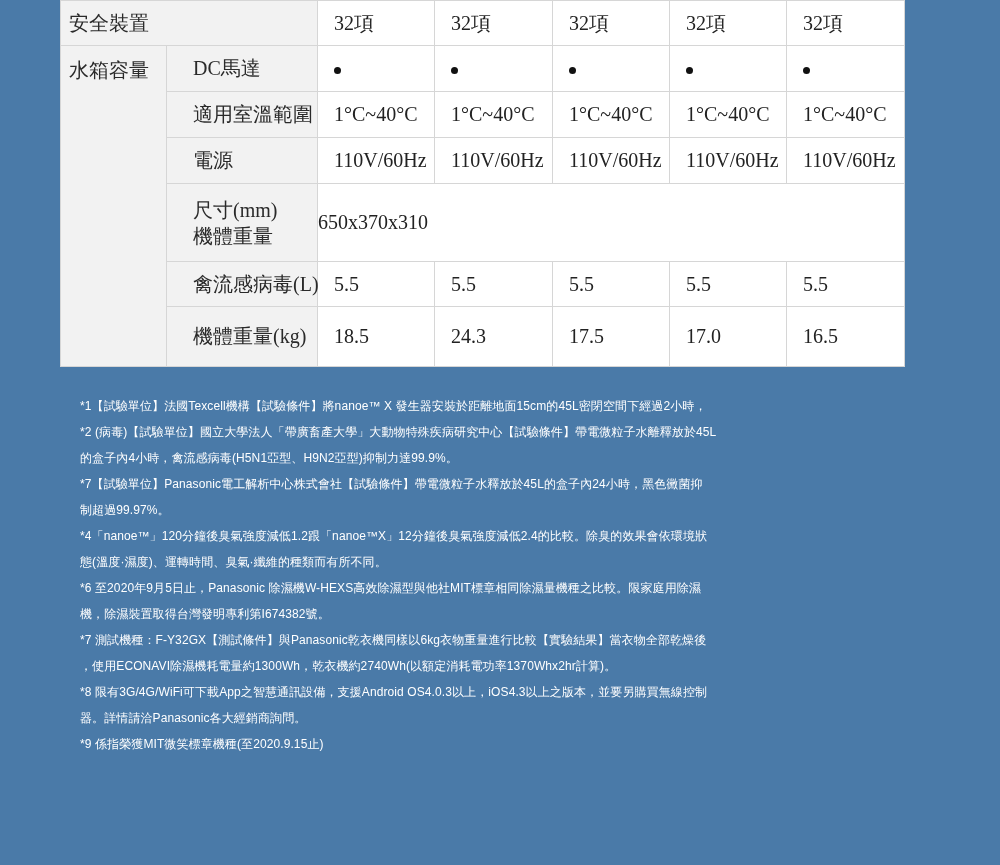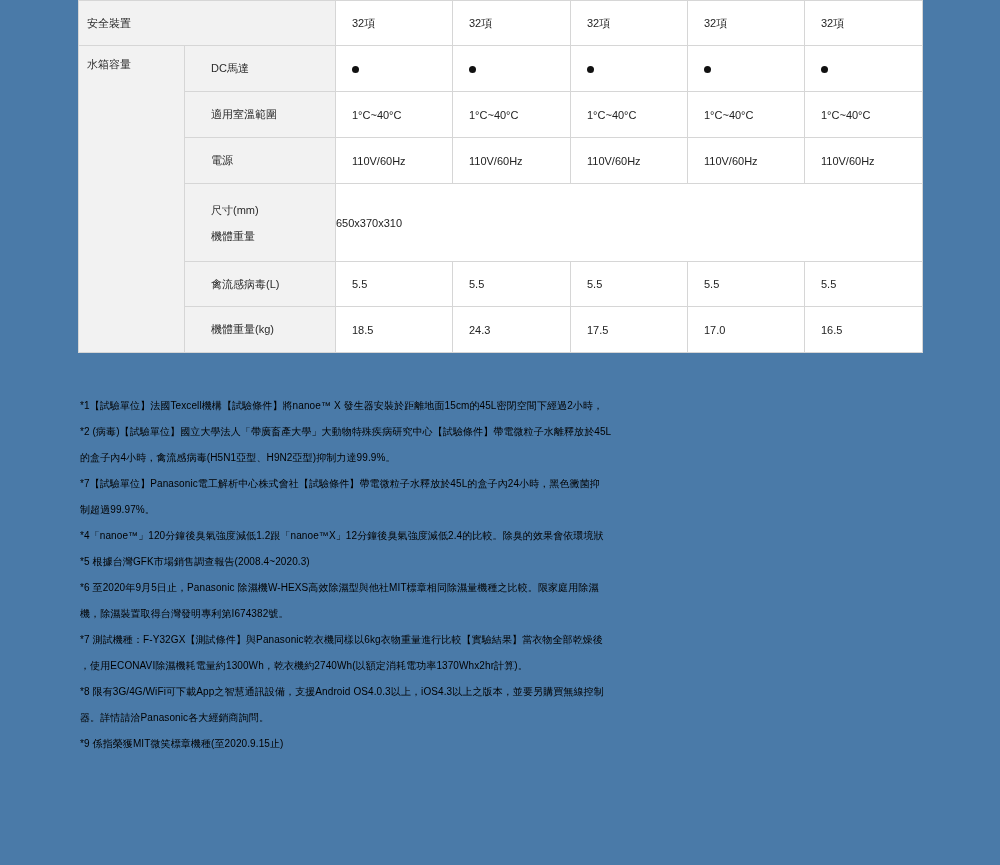--- a/index.html
+++ b/index.html
@@ -3,47 +3,48 @@
 <meta charset="utf-8">
 <style>
   html, body { margin: 0; padding: 0; }
   body {
     width: 1000px; height: 865px; overflow: hidden;
     background: #4a7aa8;
     font-family: "Liberation Sans", "DejaVu Sans", sans-serif;
     position: relative;
   }
   .spec-table {
-    position: absolute; left: 78px; top: 0;
+    position: absolute; left: 60px; top: 0;
     width: 844px;
     border-collapse: collapse;
     table-layout: fixed;
     background: #ffffff;
-    font-size: 11px;
+    font-size: 20px;
     color: #222;
+    font-family: Liberation Serif, serif;
   }
   .spec-table td {
     border: 1px solid #d6d6d6;
     padding: 0 0 0 16px;
     vertical-align: middle;
     white-space: nowrap;
   }
   .spec-table td.lbl { background: #f2f2f2; color: #2a2a2a; }
   .spec-table td.grp { vertical-align: top; padding-top: 11px; padding-left: 8px; background:#f2f2f2; }
   .spec-table td.val { background: #ffffff; }
   .spec-table td.center { text-align: left; padding-left: 0; }
   .spec-table td.sublbl { padding-left: 26px; }
   .dot { display: inline-block; width: 7px; height: 7px; border-radius: 50%; background: #111; vertical-align: middle; }
   .two-line span { display: block; line-height: 26px; }
 
   .notes {
     position: absolute; left: 80px; top: 393px;
     width: 845px;
-    color: #000000;
-    font-size: 10px;
+    color: #ffffff;
+    font-size: 12px;
     line-height: 26px;
     letter-spacing: 0.1px;
   }
   .notes p { margin: 0; }
 </style>
 </head>
 <body>
 
 <table class="spec-table">
   <colgroup>
@@ -97,39 +98,39 @@
     <td class="val center" colspan="5">650x370x310</td>
   </tr>
   <tr style="height:45px">
     <td class="lbl sublbl">禽流感病毒(L)</td>
     <td class="val">5.5</td>
     <td class="val">5.5</td>
     <td class="val">5.5</td>
     <td class="val">5.5</td>
     <td class="val">5.5</td>
   </tr>
-  <tr style="height:46px">
+  <tr style="height:60px">
     <td class="lbl sublbl">機體重量(kg)</td>
     <td class="val">18.5</td>
     <td class="val">24.3</td>
     <td class="val">17.5</td>
     <td class="val">17.0</td>
     <td class="val">16.5</td>
   </tr>
 </tbody>
   </table>
 
 <div class="notes">
   <p>*1【試驗單位】法國Texcell機構【試驗條件】將nanoe™ X 發生器安裝於距離地面15cm的45L密閉空間下經過2小時，</p>
   <p>*2 (病毒)【試驗單位】國立大學法人「帶廣畜產大學」大動物特殊疾病研究中心【試驗條件】帶電微粒子水離釋放於45L</p>
   <p>的盒子內4小時，禽流感病毒(H5N1亞型、H9N2亞型)抑制力達99.9%。</p>
   <p>*7【試驗單位】Panasonic電工解析中心株式會社【試驗條件】帶電微粒子水釋放於45L的盒子內24小時，黑色黴菌抑</p>
   <p>制超過99.97%。</p>
   <p>*4「nanoe™」120分鐘後臭氣強度減低1.2跟「nanoe™X」12分鐘後臭氣強度減低2.4的比較。除臭的效果會依環境狀</p>
-  <p>*5 根據台灣GFK市場銷售調查報告(2008.4~2020.3)</p>
+  <p>態(溫度·濕度)、運轉時間、臭氣·纖維的種類而有所不同。</p>
   <p>*6 至2020年9月5日止，Panasonic 除濕機W-HEXS高效除濕型與他社MIT標章相同除濕量機種之比較。限家庭用除濕</p>
   <p>機，除濕裝置取得台灣發明專利第I674382號。</p>
   <p>*7 測試機種：F-Y32GX【測試條件】與Panasonic乾衣機同樣以6kg衣物重量進行比較【實驗結果】當衣物全部乾燥後</p>
   <p>，使用ECONAVI除濕機耗電量約1300Wh，乾衣機約2740Wh(以額定消耗電功率1370Whx2hr計算)。</p>
   <p>*8 限有3G/4G/WiFi可下載App之智慧通訊設備，支援Android OS4.0.3以上，iOS4.3以上之版本，並要另購買無線控制</p>
   <p>器。詳情請洽Panasonic各大經銷商詢問。</p>
   <p>*9 係指榮獲MIT微笑標章機種(至2020.9.15止)</p>
 </div>
 
 </body></html>

